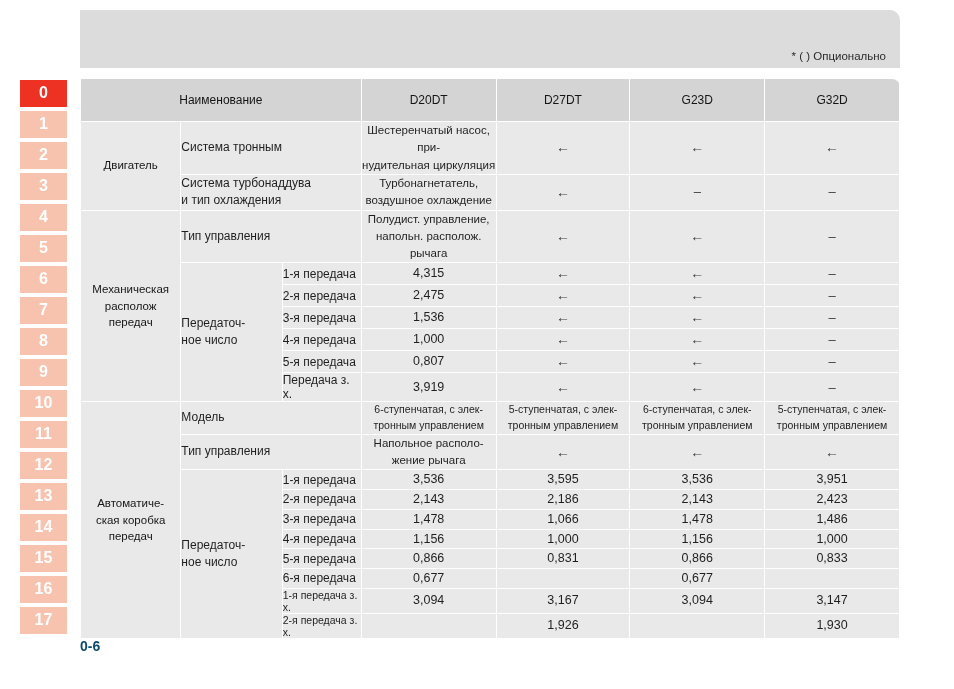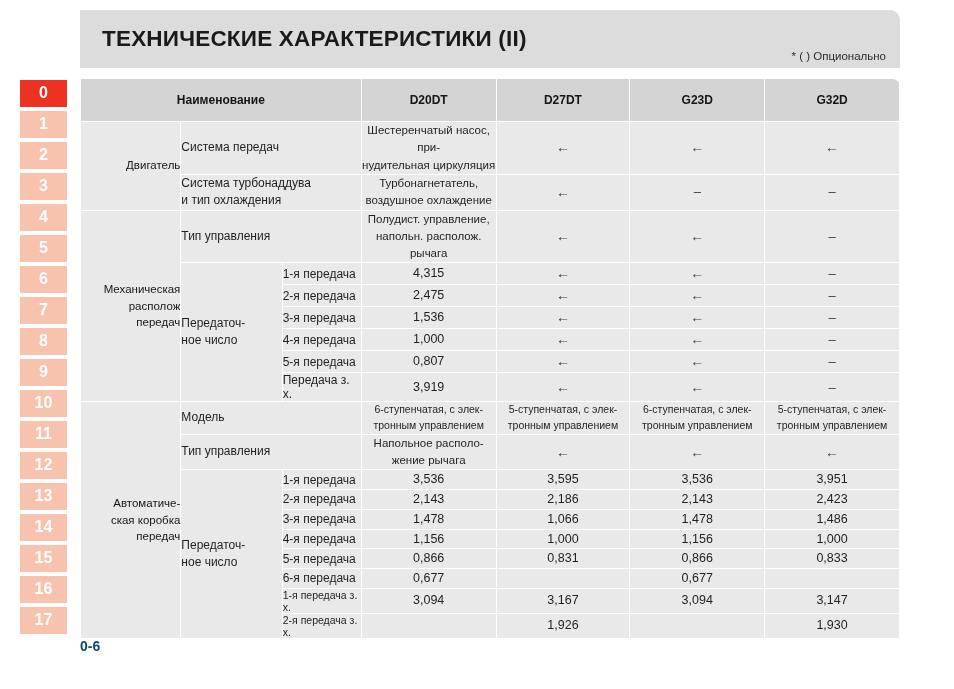--- a/index.html
+++ b/index.html
@@ -94,38 +94,38 @@
     border: 1px solid #ffffff;
     padding: 0;
     vertical-align: middle;
     background: #e9e9e9;
     font-weight: normal;
   }
   
   #spec-table thead th {
     background: #d4d4d4;
     height: 42px;
-    font-weight: bold;
+    font-weight: normal;
     font-size: 12px;
     text-align: center;
     color: #151515;
   }
   #spec-table thead th.hdr-name { text-align: center; }
   #spec-table thead th:last-child { border-top-right-radius: 8px; }
 
   
   td.group-cell {
     background: #d4d4d4;
     font-weight: bold;
     font-size: 11.5px;
     color: #161616;
     padding: 6px 0 6px 8px;
     vertical-align: top;
     line-height: 1.45;
-    text-align: right;
+    text-align: center;
   }
   td.sub1 {
     text-align: left;
     padding: 6px 6px 6px 9px;
     vertical-align: top;
     line-height: 1.45;
     font-size: 12px;
   }
   td.sub2 {
     text-align: left;
@@ -144,21 +144,20 @@
   td.val.num { font-size: 12.5px; }
   td.val.tiny { font-size: 10.5px; line-height: 1.5; }
   td.val.arrow { font-size: 14px; color: #3a3a3a; }
   td.val.dash  { font-size: 13px; color: #3a3a3a; }
   .cell-line { display: block; }
 </style>
 </head>
 <body>
 
 <div id="title-banner">
-  <div id="page-title">ТЕХНИЧЕСКИЕ ХАРАКТЕРИСТИКИ (II)</div>
   <div id="optional-note">* (  ) Опционально</div>
 </div>
 
 <div id="side-index">
   <div class="index-tab active">0</div>
   <div class="index-tab">1</div>
   <div class="index-tab">2</div>
   <div class="index-tab">3</div>
   <div class="index-tab">4</div>
   <div class="index-tab">5</div>
@@ -194,21 +193,21 @@
       <th>D27DT</th>
       <th>G23D</th>
       <th>G32D</th>
     </tr>
   </thead>
 
   <tbody>
 
     <tr>
       <td class="group-cell" rowspan="2">Двигатель</td>
-      <td class="sub1" colspan="2">Система передач</td>
+      <td class="sub1" colspan="2">Система тронным</td>
       <td class="val">
         <span class="cell-line">Шестеренчатый насос, при-</span>
         <span class="cell-line">нудительная циркуляция</span>
       </td>
       <td class="val arrow">←</td>
       <td class="val arrow">←</td>
       <td class="val arrow">←</td>
     </tr>
     <tr>
       <td class="sub1" colspan="2">

